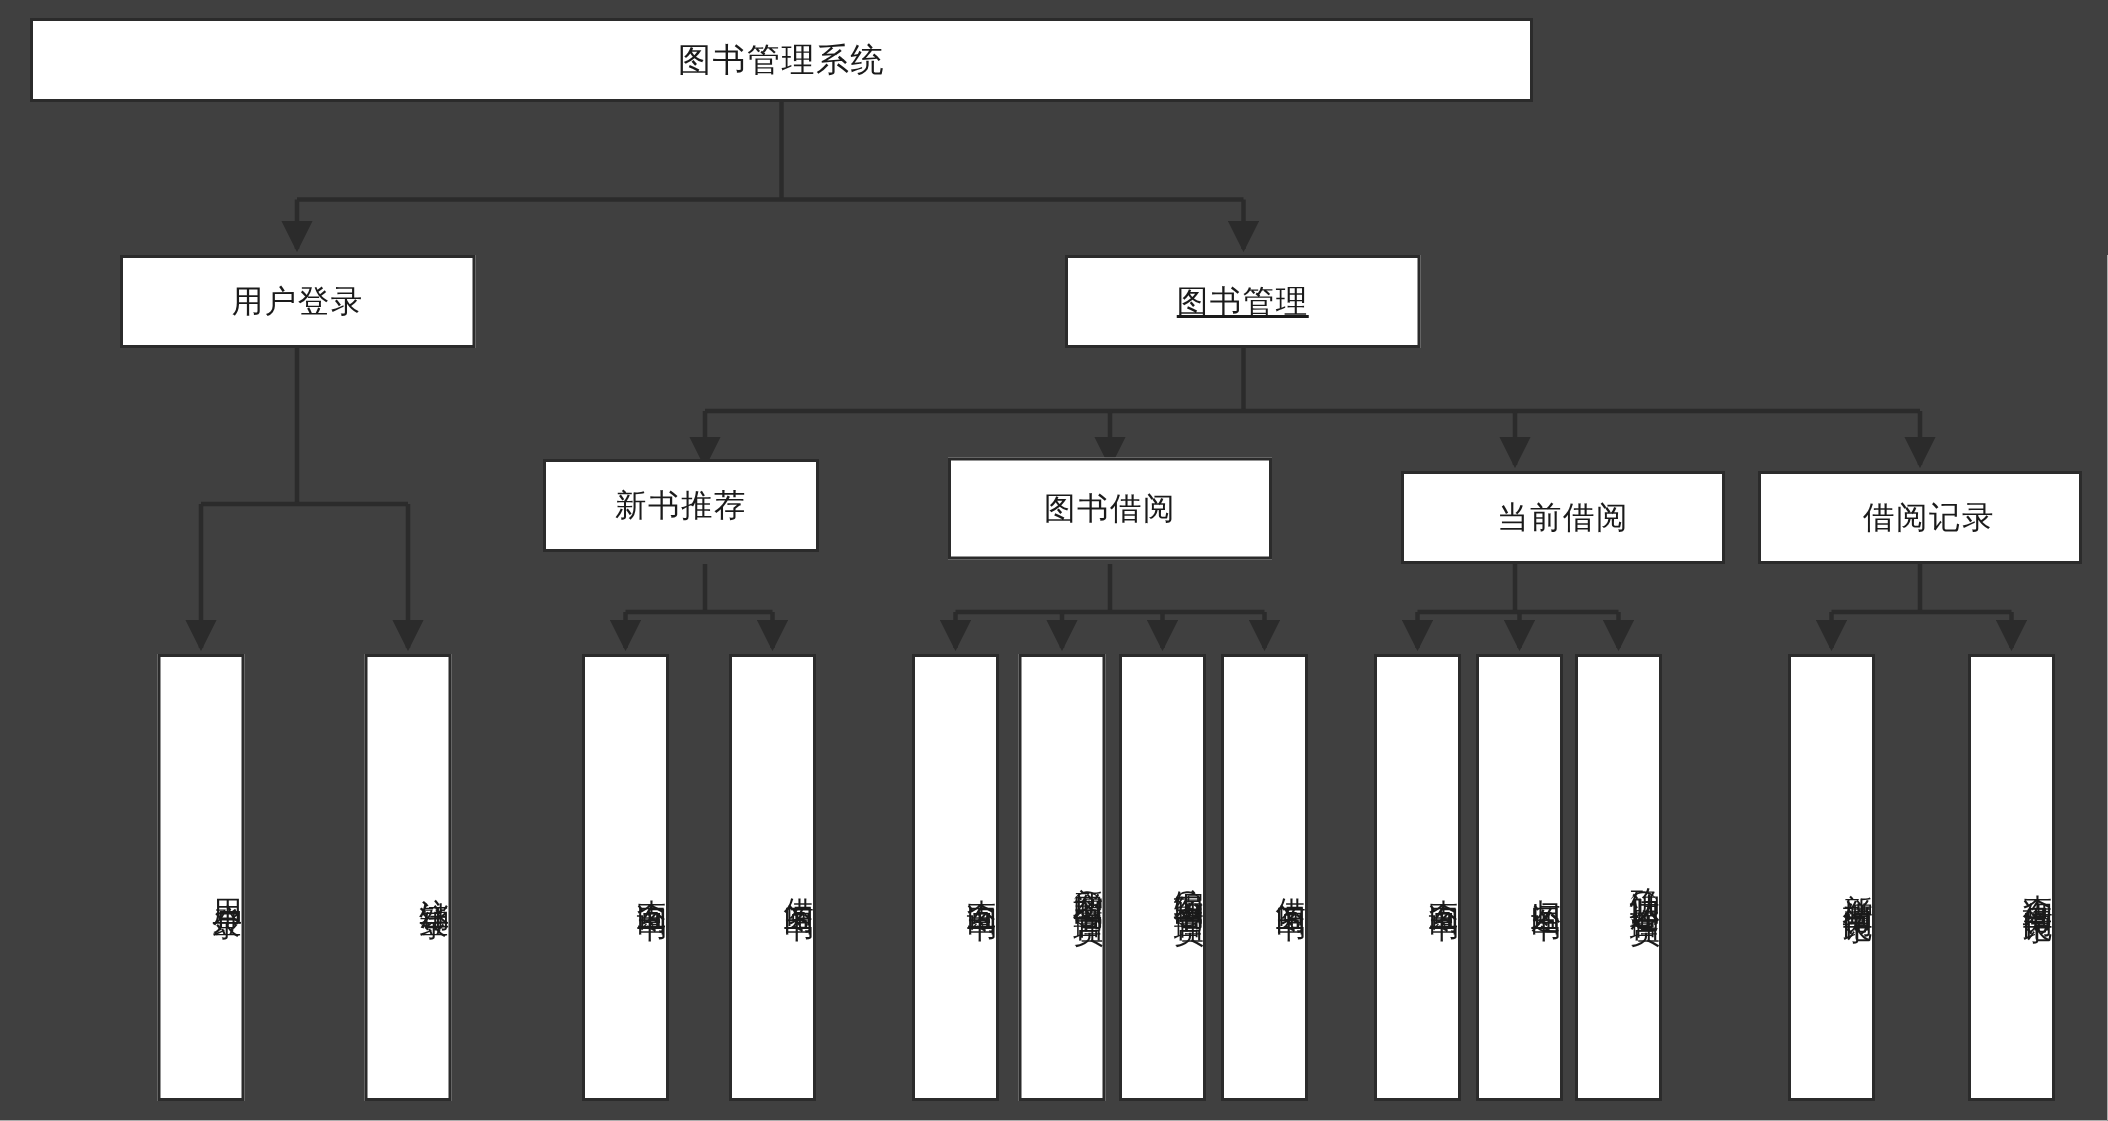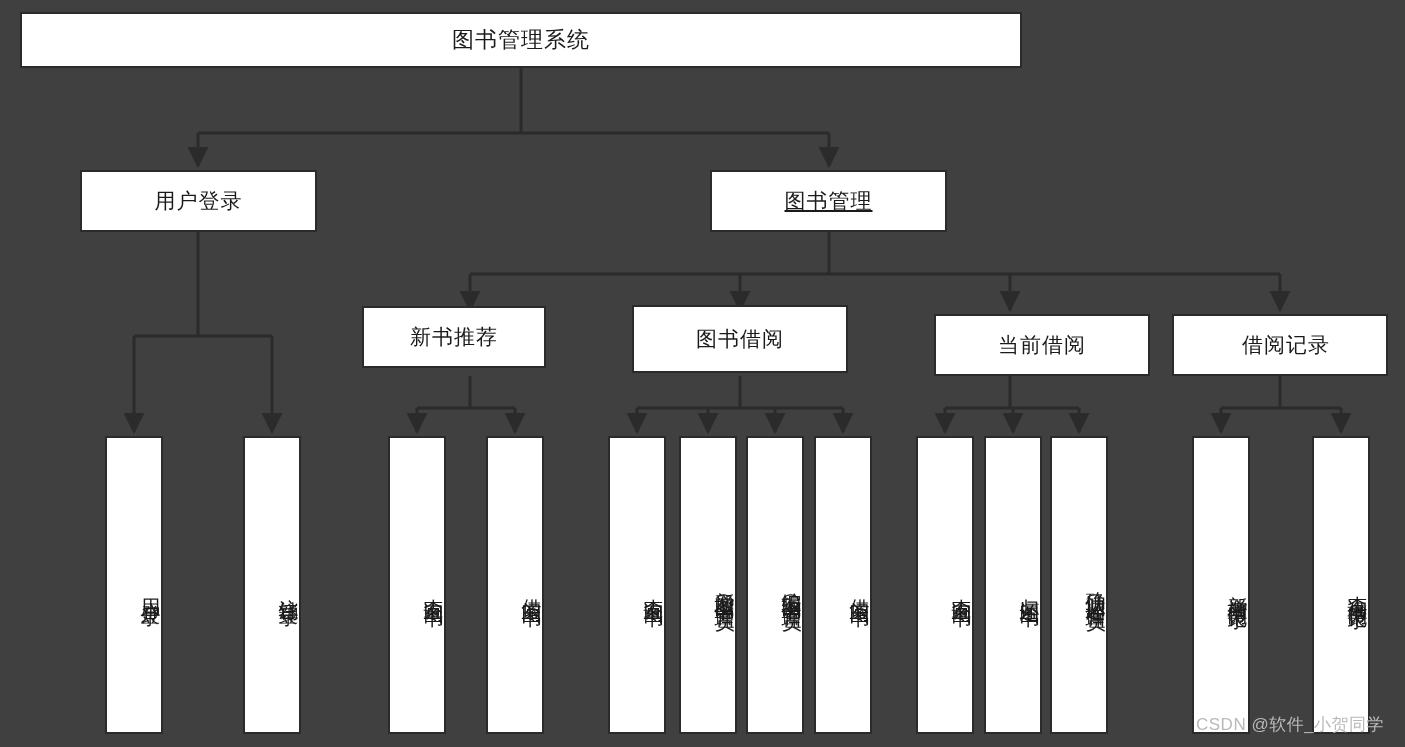--- a/index.html
+++ b/index.html
@@ -183,15 +183,14 @@
   <div class="node vert" style="left:1050px; top:436px; width:58px; height:298px;">
     <span class="vtext">确认归还（管理员）</span>
   </div>
   <div class="node vert" style="left:1192px; top:436px; width:58px; height:298px;">
     <span class="vtext">新增借阅记录</span>
   </div>
   <div class="node vert" style="left:1312px; top:436px; width:58px; height:298px;">
     <span class="vtext">查询借阅记录</span>
   </div>
 
-  <div class="watermark">CSDN @软件_小贺同学</div>
 
 </div>
 
 </body></html>

